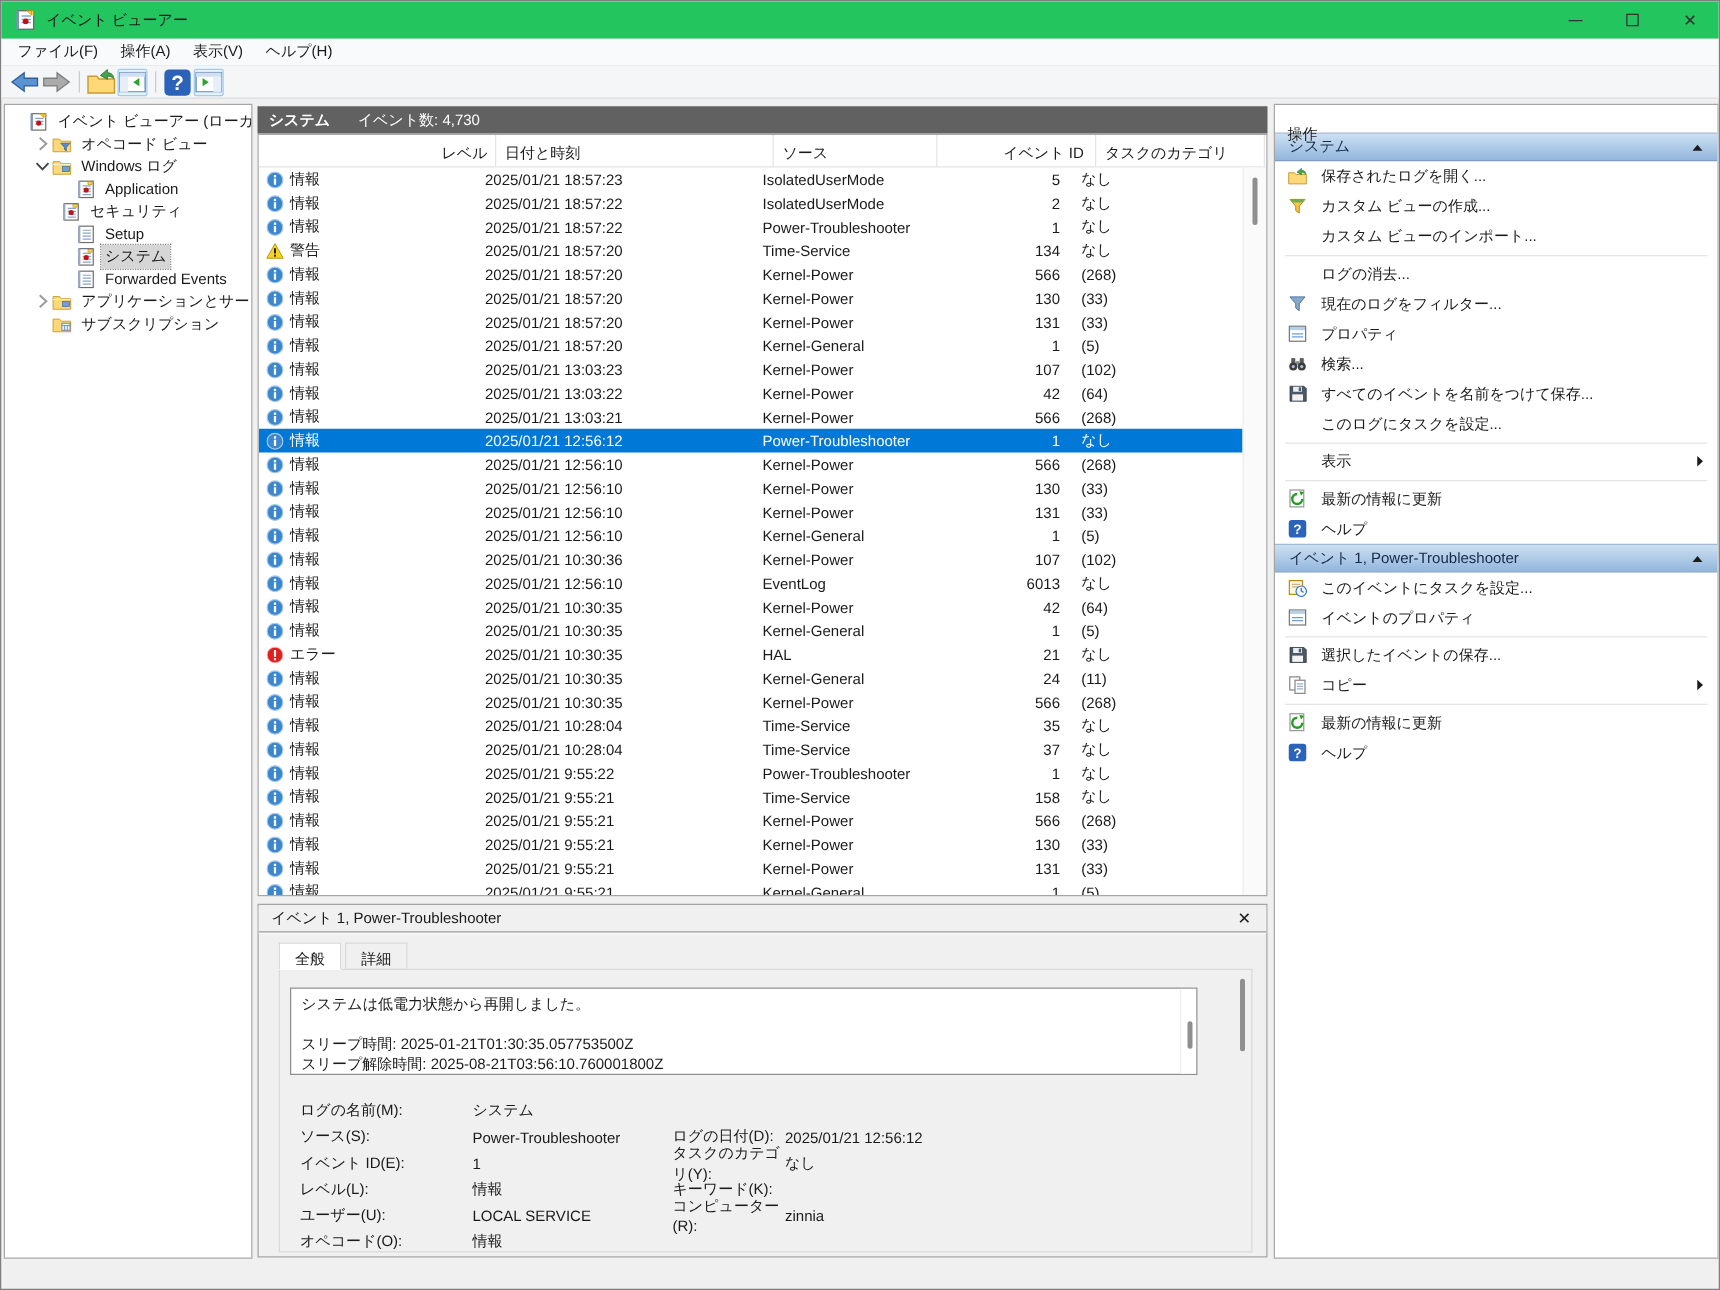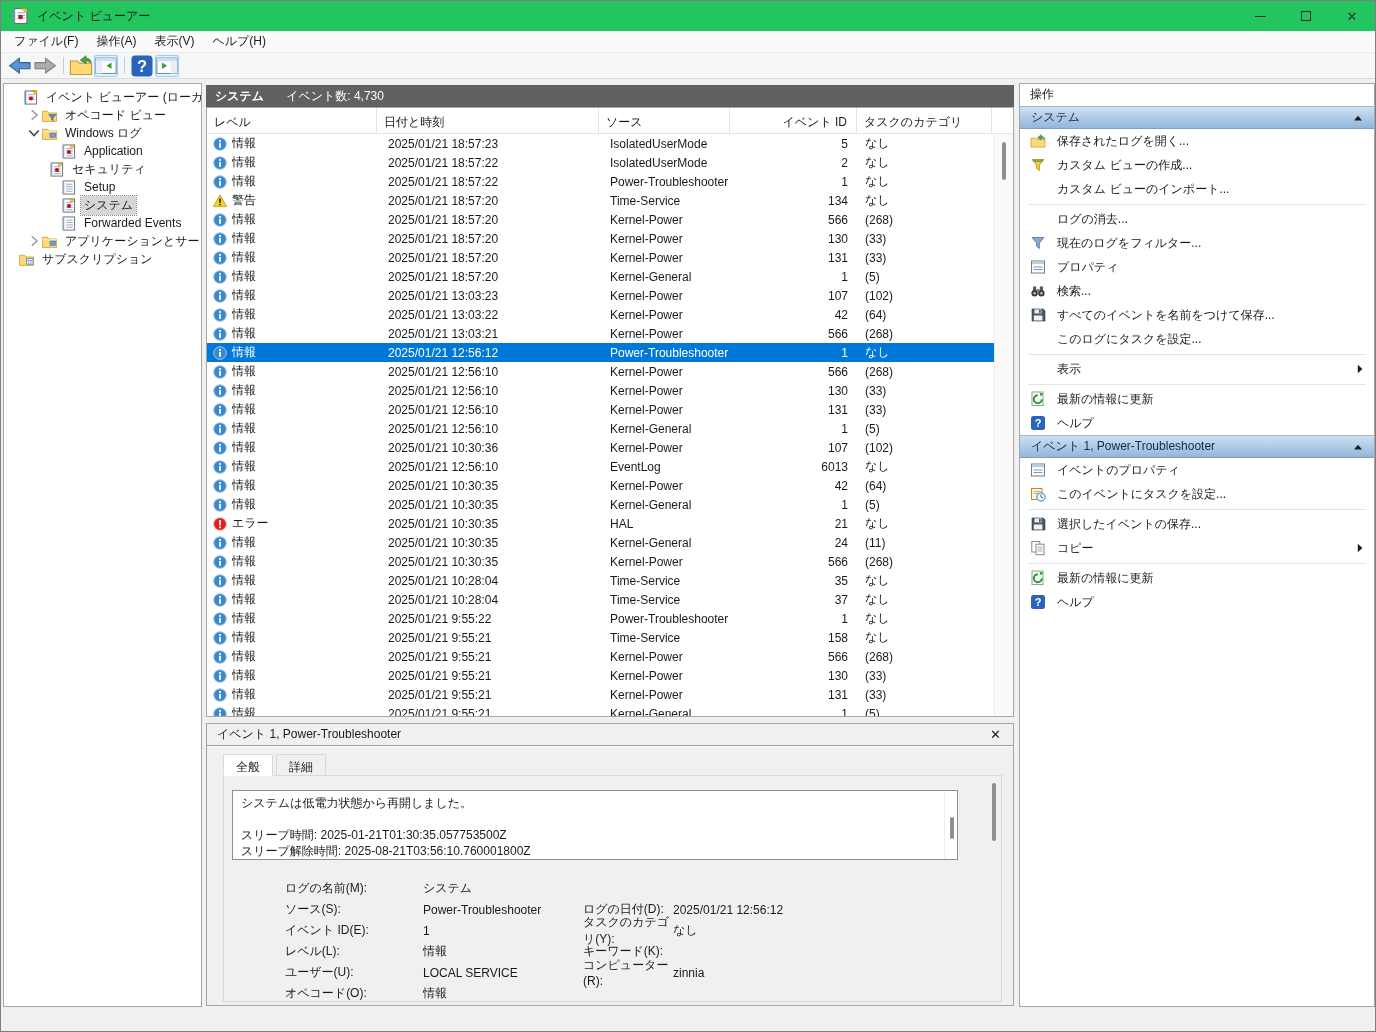--- a/index.html
+++ b/index.html
@@ -60,27 +60,27 @@
   .detail-header { height:22px; display:flex; align-items:center; padding:0 12px 0 10px; border-bottom:1px solid #9d9d9d; box-shadow:0 1px 0 #fdfdfd; }
   .detail-close { margin-left:auto; font-size:13px; color:#222; font-weight:bold; }
   .tabs { position:absolute; left:16px; top:30px; display:flex; }
   .tab { height:22px; padding:4px 12px 0 12px; border:1px solid #d9d9d9; background:#f0f0f0; margin-right:3px; }
   .tab.active { background:#fff; border-bottom:1px solid #fff; position:relative; z-index:2; }
   .tab-frame { position:absolute; left:16px; right:11px; top:51px; bottom:3px; border:1px solid #d9d9d9; background:#f0f0f0; }
   .msg-box { position:absolute; left:8px; top:14px; width:726px; height:70px; background:#fff; border:1px solid #8f8f8f; padding:4px 20px 0 8px; line-height:16px; overflow:hidden; }
   .msg-line { min-height:16px; }
   .msg-sb { position:absolute; right:0; top:0; bottom:0; width:13px; background:#fff; border-left:1px solid #eee; }
   .frame-sb { position:absolute; right:1px; top:1px; bottom:1px; width:12px; }
-  .fields { position:absolute; left:16px; top:102px; right:30px;margin-left:45px; }
+  .fields { position:absolute; left:16px; top:102px; right:30px; }
   .f-row { display:flex; height:21px; align-items:center; }
   .f-l1 { width:138px; } .f-v1 { width:160px; } .f-l2 { width:90px; } .f-v2 { flex:1; }
 
   
   .actions { position:absolute; left:1018px; top:82px; width:356px; height:924px; background:#fff; border:1px solid #a6a6a6; overflow:hidden; }
-  .actions-title { height:22px; padding:2px 0 0 10px; }
+  .actions-title { height:22px; padding:15px 0 0 10px; }
   .section-header { height:23px; background:linear-gradient(#cde0f2,#93b6dc); border-top:1px solid #a3b9d2; border-bottom:1px solid #7e9dc1; display:flex; align-items:center; padding:0 11px; color:#16294a; }
   .sec-arrow { margin-left:auto; width:10px; height:6px; }
   .action-item { height:24px; display:flex; align-items:center; padding-left:10px; position:relative; }
   .action-item .ic { width:16px; height:16px; margin-right:11px; flex:0 0 auto; }
   .action-item .ic.empty { visibility:hidden; }
   .action-sep { height:1px; background:#e4e4e4; margin:3px 8px 2px 8px; }
   .submenu-arrow { position:absolute; right:11px; width:6px; height:10px; }
 
   .ic svg, .tree-ic svg, .lv-ic svg, .app-icon svg, .tb-btn svg, .tree-exp svg, .sec-arrow svg, .submenu-arrow svg { display:block; width:100%; height:100%; }
 </style>
@@ -319,21 +319,21 @@
         </span>
         <span class="tree-ic">
           <svg viewBox="0 0 17 16">
             <path d="M1 3.5 h5.5 l1.5 1.8 H16 v9 H1 Z" fill="#ffd977" stroke="#c79a33" stroke-width="0.8"></path>
             <path d="M1 6 h15" stroke="#fff0c0" stroke-width="1"></path>
             <rect x="9" y="7.5" width="6" height="4.5" fill="#6f9fd8" stroke="#3a6ca8" stroke-width="0.6"></rect>
           </svg>
         </span>
         <span class="tree-label">アプリケーションとサービス ログ</span>
       </div>
-      <div class="tree-row" style="">
+      <div class="tree-row" style="padding-left: 23px;">
         <span class="tree-exp"></span>
         <span class="tree-ic">
           <svg viewBox="0 0 17 16">
             <path d="M1 3.5 h5.5 l1.5 1.8 H16 v9 H1 Z" fill="#ffd977" stroke="#c79a33" stroke-width="0.8"></path>
             <rect x="8.5" y="7" width="7" height="6" fill="#eef4fb" stroke="#4a76ae" stroke-width="0.7"></rect>
             <g stroke="#4a76ae" stroke-width="0.6">
               <line x1="8.5" y1="9" x2="15.5" y2="9"></line>
               <line x1="10.8" y1="9" x2="10.8" y2="13"></line>
               <line x1="13.2" y1="9" x2="13.2" y2="13"></line>
             </g>
@@ -343,21 +343,21 @@
       </div>
     </div>
 
   <div class="log-header">
     <span class="lh-title">システム</span>
     <span>イベント数: 4,730</span>
   </div>
 
   <div class="events">
     <div class="ev-cols">
-        <div class="ev-col" style="width: 170px;">レベル</div>
+        <div class="ev-col" style="width: 190px; text-align: right;">レベル</div>
         <div class="ev-col" style="width: 222px;">日付と時刻</div>
         <div class="ev-col" style="width: 131px;">ソース</div>
         <div class="ev-col r" style="width: 127px;">イベント ID</div>
         <div class="ev-col" style="width: 135px;">タスクのカテゴリ</div>
       </div>
     <div class="ev-body">
         <div class="ev-row">
           <div class="cell c-level">
             <span class="lv-ic">
               <svg viewBox="0 0 14 14">
@@ -1044,45 +1044,45 @@
           <span>イベント 1, Power-Troubleshooter</span>
           <span class="sec-arrow">
             <svg viewBox="0 0 10 6">
               <path d="M1 5.5 L5 0.8 L9 5.5 Z" fill="#1c1c1c"></path>
             </svg>
           </span>
         </div>
         <div class="action-item">
           <span class="ic">
             <svg viewBox="0 0 16 16">
-              <rect x="1.5" y="2" width="13" height="12" fill="#fff" stroke="#7a7a7a"></rect>
-              <rect x="2" y="2.5" width="12" height="2.6" fill="#b8cfe8"></rect>
-              <g stroke="#6d9edb">
-                <line x1="3.5" y1="8" x2="12.5" y2="8"></line>
-                <line x1="3.5" y1="10.5" x2="12.5" y2="10.5"></line>
-              </g>
-            </svg>
-          </span>
-          <span>イベントのプロパティ</span>
-        </div>
-        <div class="action-item">
-          <span class="ic">
-            <svg viewBox="0 0 16 16">
               <rect x="1.5" y="2.5" width="10.5" height="11" fill="#fdf6e3" stroke="#c08a2a"></rect>
               <g stroke="#c9b27c">
                 <line x1="3.5" y1="5.5" x2="10" y2="5.5"></line>
                 <line x1="3.5" y1="7.5" x2="10" y2="7.5"></line>
               </g>
               <circle cx="11" cy="11" r="4.2" fill="#eef5fd" stroke="#2a6fc0" stroke-width="0.9"></circle>
               <line x1="11" y1="11" x2="11" y2="8.4" stroke="#2a6fc0"></line>
               <line x1="11" y1="11" x2="13" y2="11.8" stroke="#2a6fc0"></line>
             </svg>
           </span>
           <span>このイベントにタスクを設定...</span>
         </div>
+        <div class="action-item">
+          <span class="ic">
+            <svg viewBox="0 0 16 16">
+              <rect x="1.5" y="2" width="13" height="12" fill="#fff" stroke="#7a7a7a"></rect>
+              <rect x="2" y="2.5" width="12" height="2.6" fill="#b8cfe8"></rect>
+              <g stroke="#6d9edb">
+                <line x1="3.5" y1="8" x2="12.5" y2="8"></line>
+                <line x1="3.5" y1="10.5" x2="12.5" y2="10.5"></line>
+              </g>
+            </svg>
+          </span>
+          <span>イベントのプロパティ</span>
+        </div>
         <div class="action-sep"></div>
         <div class="action-item">
           <span class="ic">
             <svg viewBox="0 0 16 16">
               <path d="M2 2 h11.2 L15 3.8 V14 H2 Z" fill="#4c5866" stroke="#2e3640" stroke-width="0.6"></path>
               <rect x="4.5" y="2.4" width="7" height="4" fill="#e8edf2"></rect>
               <rect x="9" y="2.9" width="1.8" height="3" fill="#4c5866"></rect>
               <rect x="3.8" y="8.5" width="8.6" height="5" fill="#f2f2f2"></rect>
             </svg>
           </span>

